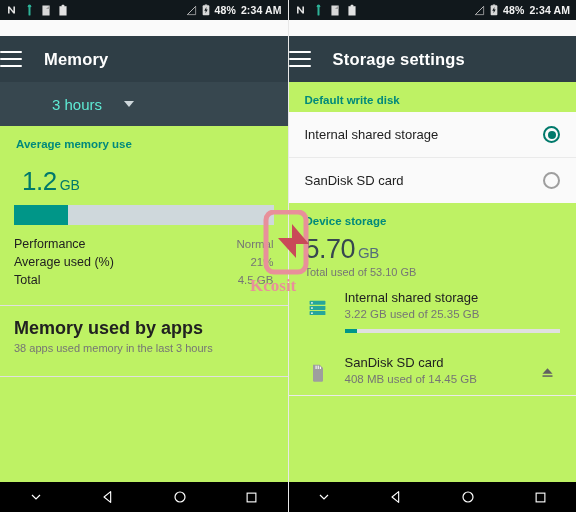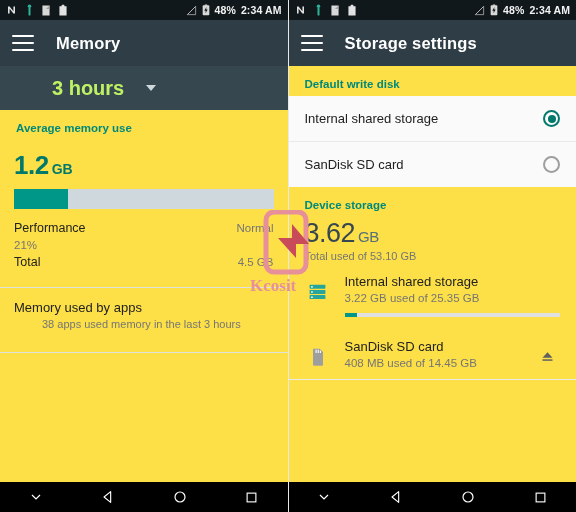--- a/index.html
+++ b/index.html
@@ -59,21 +59,21 @@
   }
   .ic { display: block; }
 
   
   .toolbar {
     height: 46px;
     background: #2F3E46;
     display: flex;
     align-items: center;
     flex: none;
-    padding-left: 12px;
+    margin-top: 16px;
   }
   .hamburger {
     width: 22px;
     height: 16px;
     display: flex;
     flex-direction: column;
     justify-content: space-between;
     flex: none;
     cursor: pointer;
   }
@@ -95,54 +95,55 @@
   .spinner-bar {
     height: 44px;
     background: #37474F;
     display: flex;
     align-items: center;
     flex: none;
     padding-left: 52px;
     gap: 22px;
   }
   .spinner-label {
-    color: #bef264;
-    font-size: 20px;
-    font-weight: bold;
+    color: #5eead4;
+    font-size: 15px;
+    font-weight: normal;
   }
   .caret-down {
     width: 0; height: 0;
     border-left: 5px solid transparent;
     border-right: 5px solid transparent;
     border-top: 6px solid #CFD8DC;
   }
 
   
   .content {
     flex: 1;
-    background: #fde047;
+    background: #bef264;
     overflow: hidden;
     position: relative;
   }
   .section-head {
     color: #00897B;
     font-size: 11.5px;
     font-weight: bold;
     padding: 12px 16px 6px 16px;
   }
   .card-block {
     padding: 10px 14px 8px 14px;
   }
   .big-num {
     color: #00796B;
     font-size: 26px;
-    font-weight: bold;
+    font-weight: normal;
     letter-spacing: -0.5px;
     line-height: 1.05;
     margin-top: 2px;
+    margin-left: 8px;
   }
   .big-num .unit {
     font-size: 14px;
     letter-spacing: 0;
     margin-left: 3px;
   }
   .bar-track {
     height: 20px;
     background: #CFD8DC;
     margin-top: 10px;
@@ -172,28 +173,28 @@
   }
   .divider {
     height: 1px;
     background: #E0E0E0;
     margin: 8px 0 0 0;
   }
   .list-item-simple {
     padding: 12px 14px 14px 14px;
   }
   .li-title {
-    font-size: 13px;
+    font-size: 18px;
     color: #212121;
+    font-weight: bold;
   }
   .li-sub {
     font-size: 11px;
     color: #757575;
     margin-top: 3px;
-    margin-left: 28px;
   }
 
   
   .radio-row {
     display: flex;
     align-items: center;
     justify-content: space-between;
     padding: 14px 16px;
     background: #FAFAFA;
     cursor: pointer;
@@ -392,20 +393,21 @@
         </div>
         <div class="bar-track">
           <div class="bar-fill" id="mem-fill" style="width: 21%;"></div>
         </div>
         <div class="stats" id="mem-stats">
             <div class="stat-row">
               <span class="stat-key">Performance</span>
               <span class="stat-val">Normal</span>
             </div>
             <div class="stat-row">
+              <span class="stat-key">Average used (%)</span>
               <span class="stat-val">21%</span>
             </div>
             <div class="stat-row">
               <span class="stat-key">Total</span>
               <span class="stat-val">4.5 GB</span>
             </div>
           </div>
       </div>
 
       <div class="divider"></div>
@@ -497,21 +499,21 @@
       <div class="thin-div"></div>
       <div class="radio-row">
         <span class="radio-label">SanDisk SD card</span>
         <span class="radio"></span>
       </div>
 
       <div class="section-head">Device storage</div>
 
       <div class="dev-big">
         <div class="num">
-          <span>3.62</span><span class="unit">GB</span>
+          <span>5.70</span><span class="unit">GB</span>
         </div>
       </div>
       <div class="dev-sub">Total used of 53.10 GB</div>
 
       <div class="storage-row">
         <div class="icon-col">
           <svg width="19" height="19" viewBox="0 0 24 24">
             <rect x="2" y="3.5" width="20" height="5" rx="0.8" fill="#26A69A"></rect>
             <rect x="2" y="10" width="20" height="5" rx="0.8" fill="#26A69A"></rect>
             <rect x="2" y="16.5" width="20" height="5" rx="0.8" fill="#26A69A"></rect>

